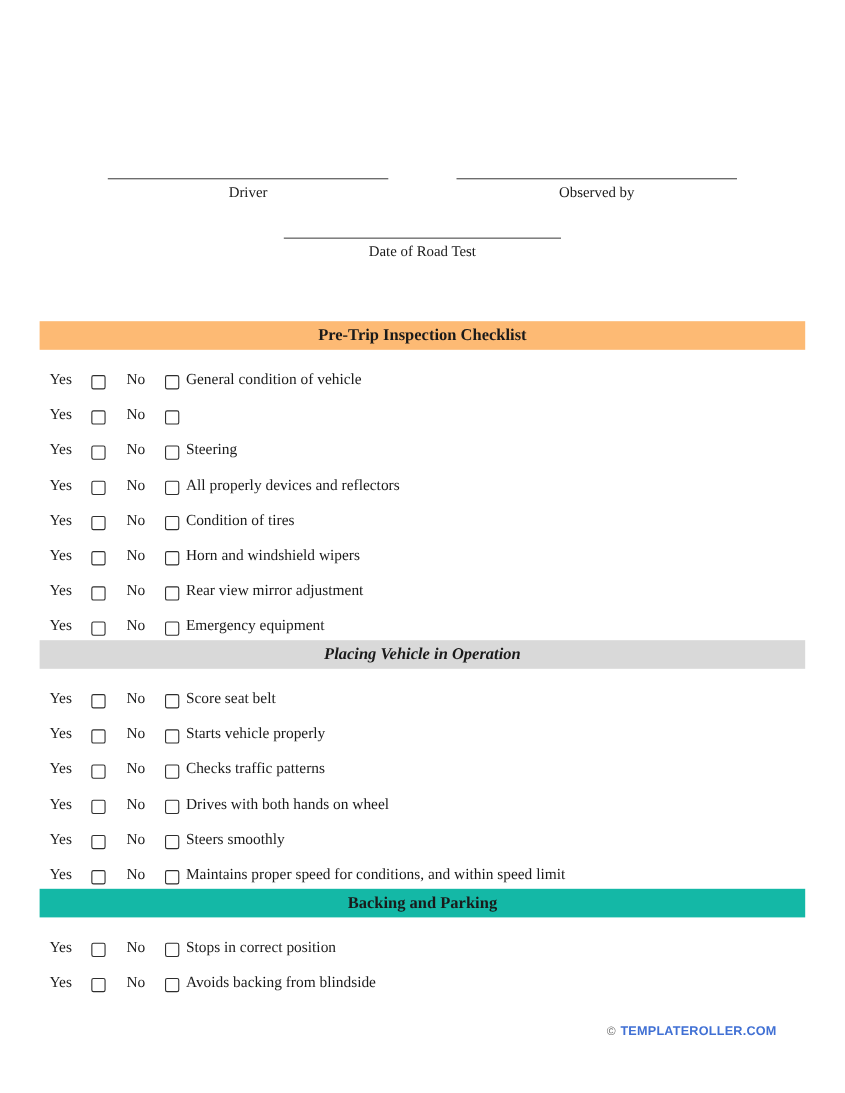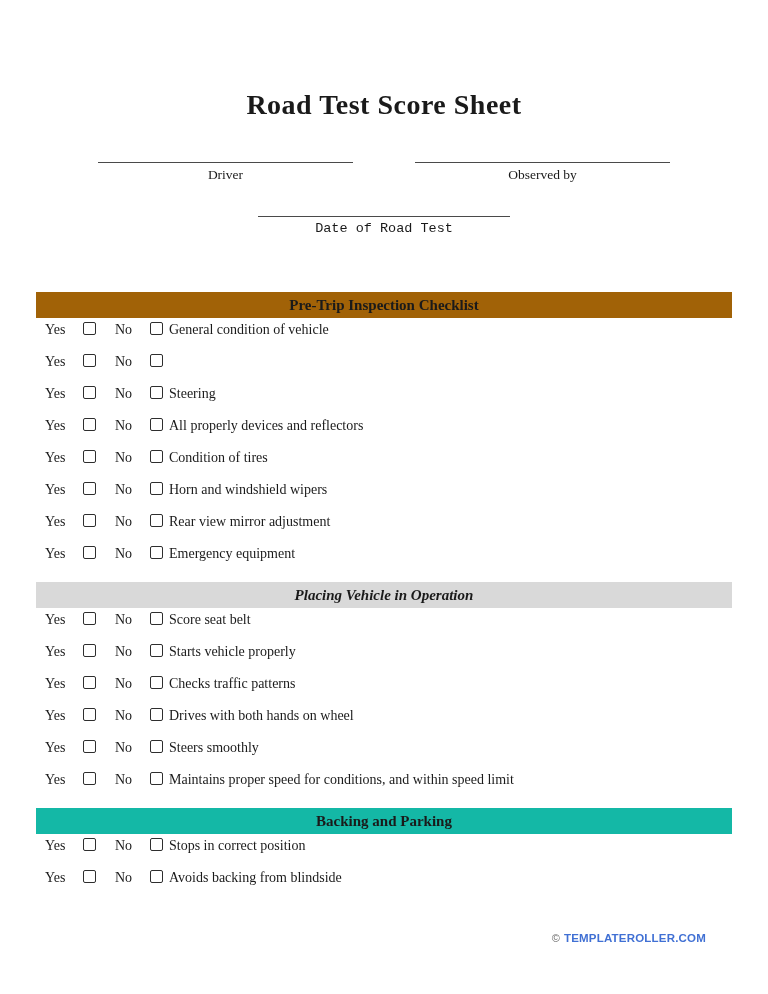--- a/index.html
+++ b/index.html
@@ -19,21 +19,21 @@
     left: 0;
     width: 100%;
     text-align: center;
     font-size: 28px;
     font-weight: bold;
     letter-spacing: 0.5px;
   }
   .sig-group { position: absolute; }
   .sig-group.driver   { left: 98px;  top: 149px; width: 255px; }
   .sig-group.observed { left: 415px; top: 149px; width: 255px; }
-  .sig-group.datefld  { left: 258px; top: 203px; width: 252px; font-family: Liberation Mono, monospace; }
+  .sig-group.datefld  { left: 258px; top: 203px; width: 252px; }
   .sig-line {
     height: 14px;
     border-bottom: 1px solid #4a4a4a;
   }
   .sig-label {
     text-align: center;
     font-size: 13.5px;
     padding-top: 4px;
     color: #1a1a1a;
   }
@@ -55,21 +55,21 @@
     display: flex;
     align-items: center;
     justify-content: center;
     font-size: 15px;
     font-weight: bold;
   }
   .rows { margin: 4px 0; }
   .row {
     height: 32px;
     display: flex;
-    align-items: flex-start;
+    align-items: flex-end;
   }
   .yes-lbl { margin-left: 9px;  width: 26px; font-size: 14px; }
   .no-lbl  { margin-left: 19px; width: 22px; font-size: 14px; }
   .cb {
     width: 13px;
     height: 13px;
     border: 1.5px solid #2e2e2e;
     border-radius: 2px;
     margin-left: 12px;
     background: #ffffff;
@@ -90,41 +90,40 @@
     gap: 4px;
   }
   .copy-sym { color: #6b6b6b; font-size: 11px; }
   .brand-link { color: #4070d4; text-decoration: none; font-weight: bold; cursor: pointer; }
 </style>
 </head>
 <body>
 
 <div class="page">
 
-  <div class="doc-title">Road Test Score Sheet</div>
 
   <div class="sig-group observed">
     <div class="sig-line"></div>
     <div class="sig-label">Observed by</div>
   </div>
 
   <div class="sig-group driver">
     <div class="sig-line"></div>
     <div class="sig-label">Driver</div>
   </div>
 
   <div class="sig-group datefld">
     <div class="sig-line"></div>
     <div class="sig-label">Date of Road Test</div>
   </div>
 
 
   <div class="sections">
       <div>
-        <div class="section-bar" style="background: #a16207;">Pre-Trip Inspection Checklist</div>
+        <div class="section-bar" style="background: #fdba74;">Pre-Trip Inspection Checklist</div>
         <div class="rows">
           <div class="row">
             <span class="yes-lbl">Yes</span>
             <span class="cb"></span>
             <span class="no-lbl">No</span>
             <span class="cb cb2"></span>
             <span class="item-lbl">General condition of vehicle</span>
           </div>
           <div class="row">
             <span class="yes-lbl">Yes</span>

